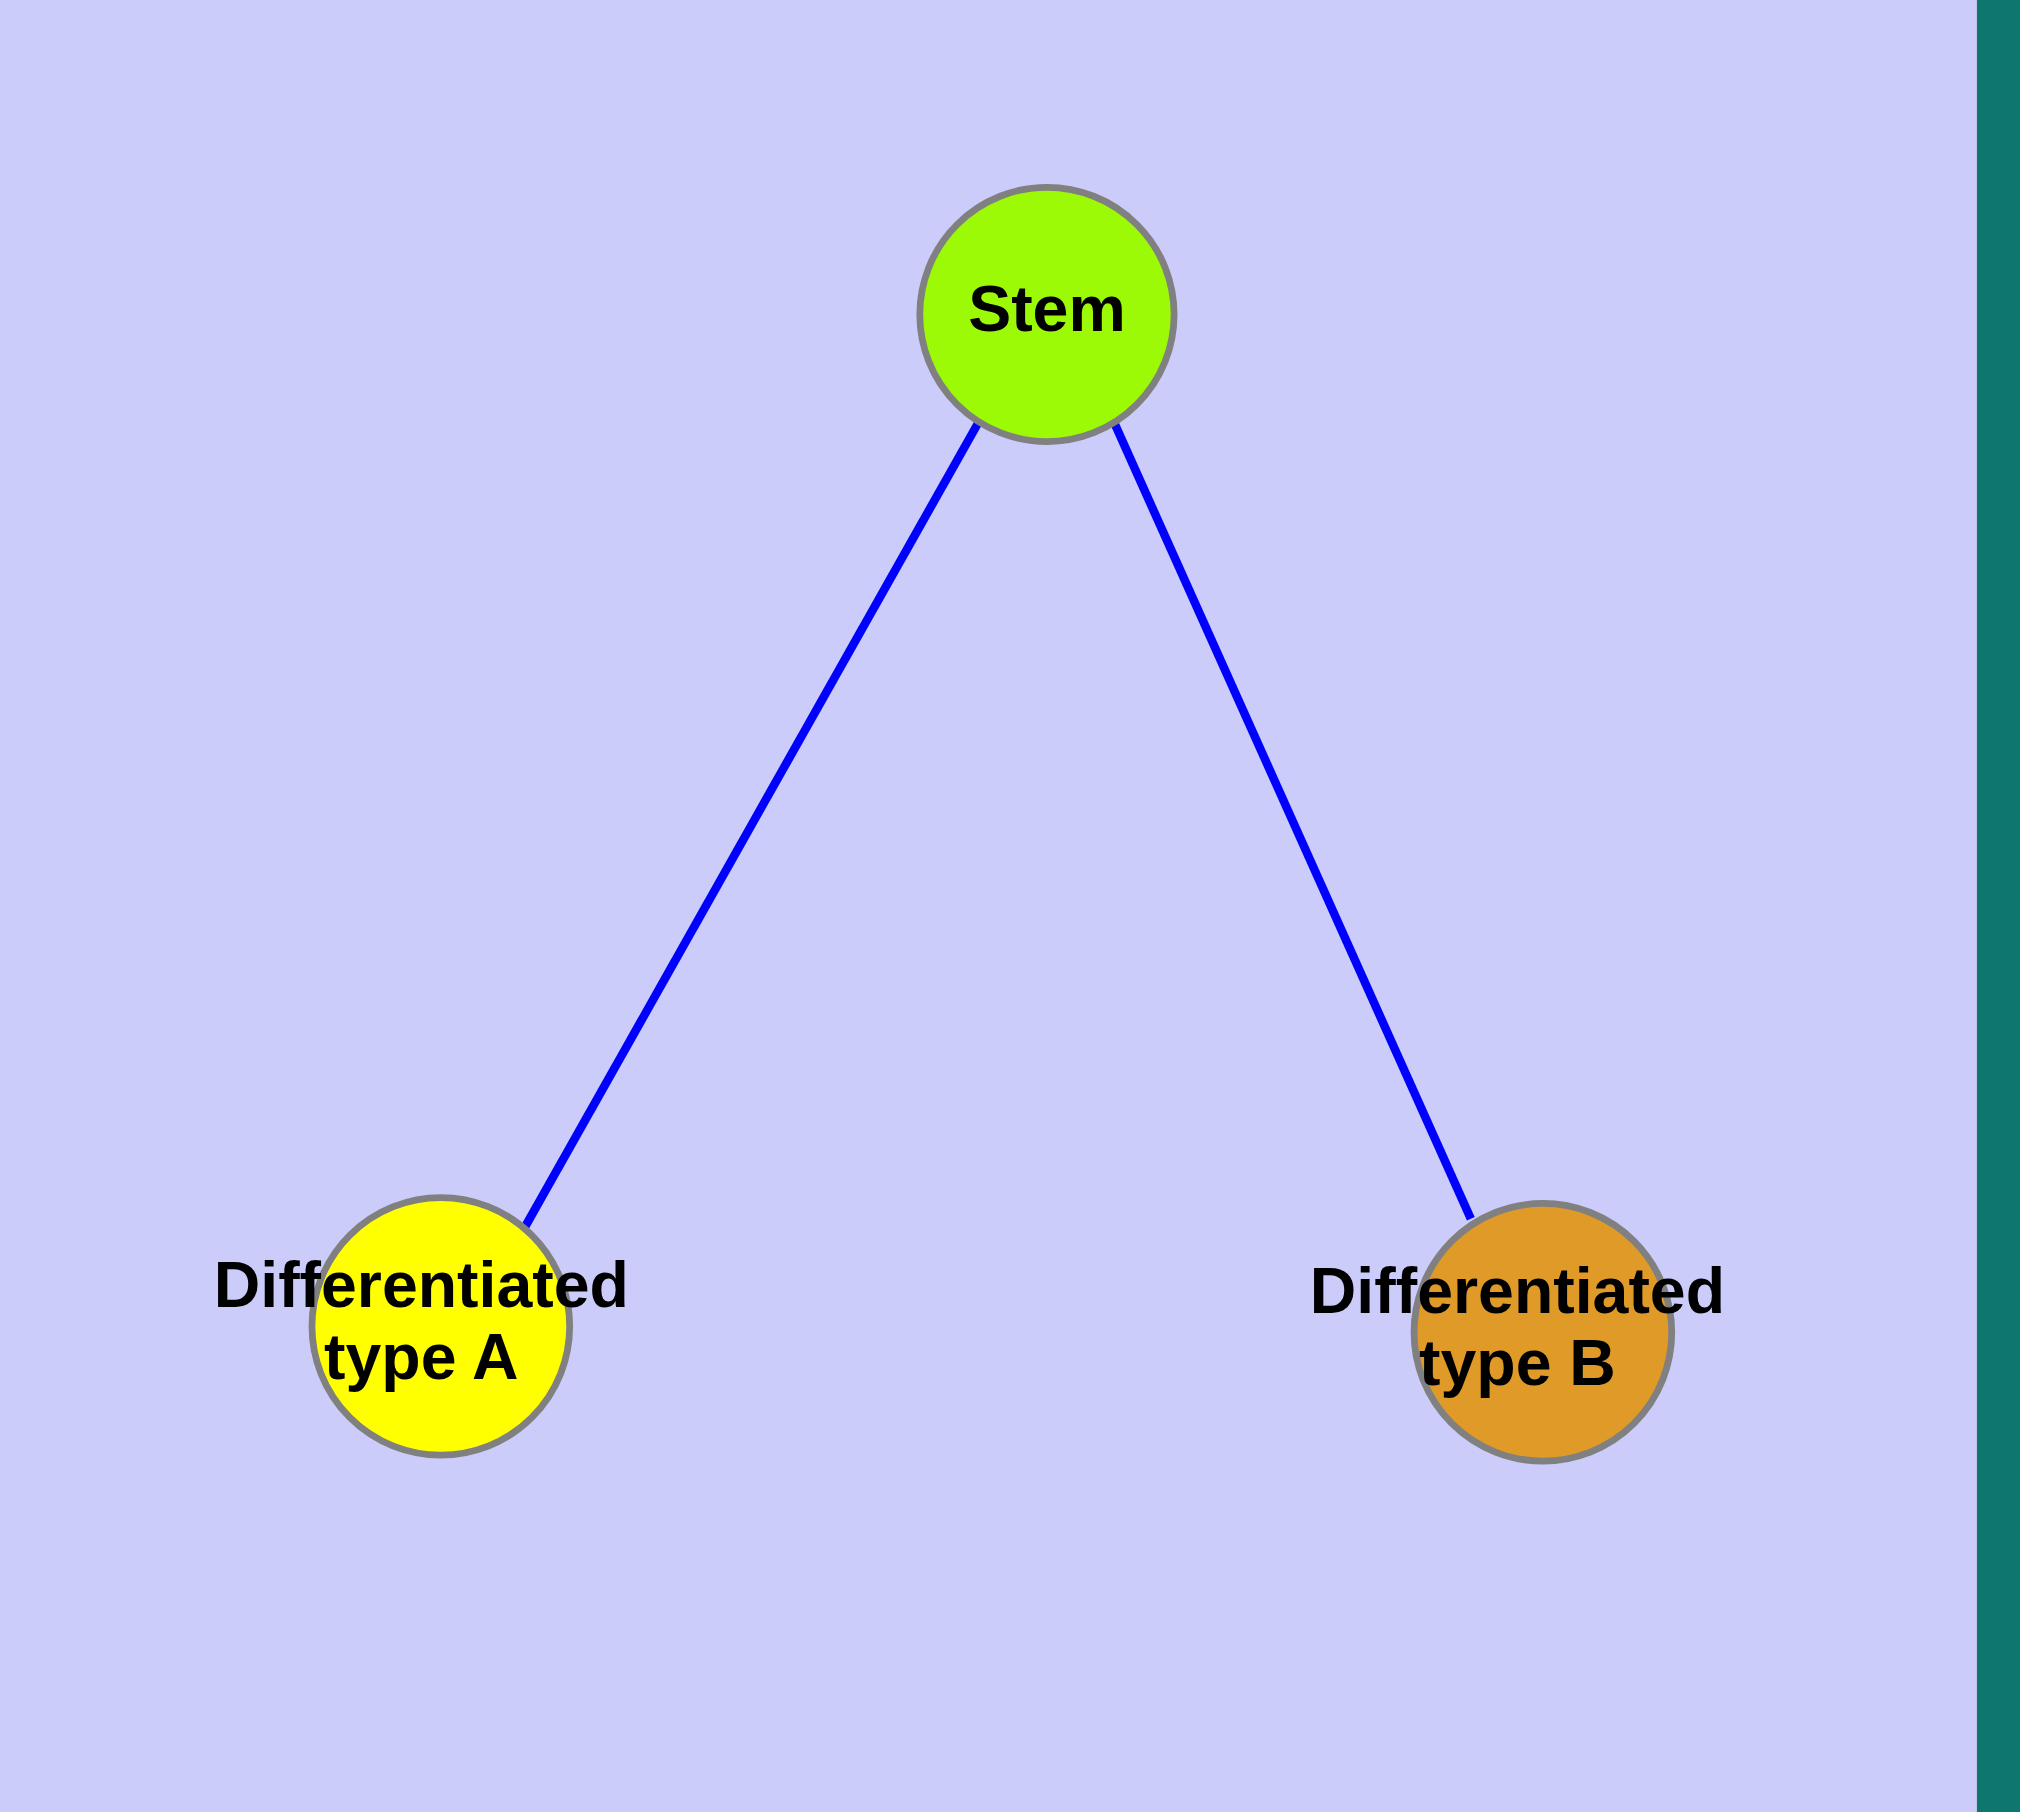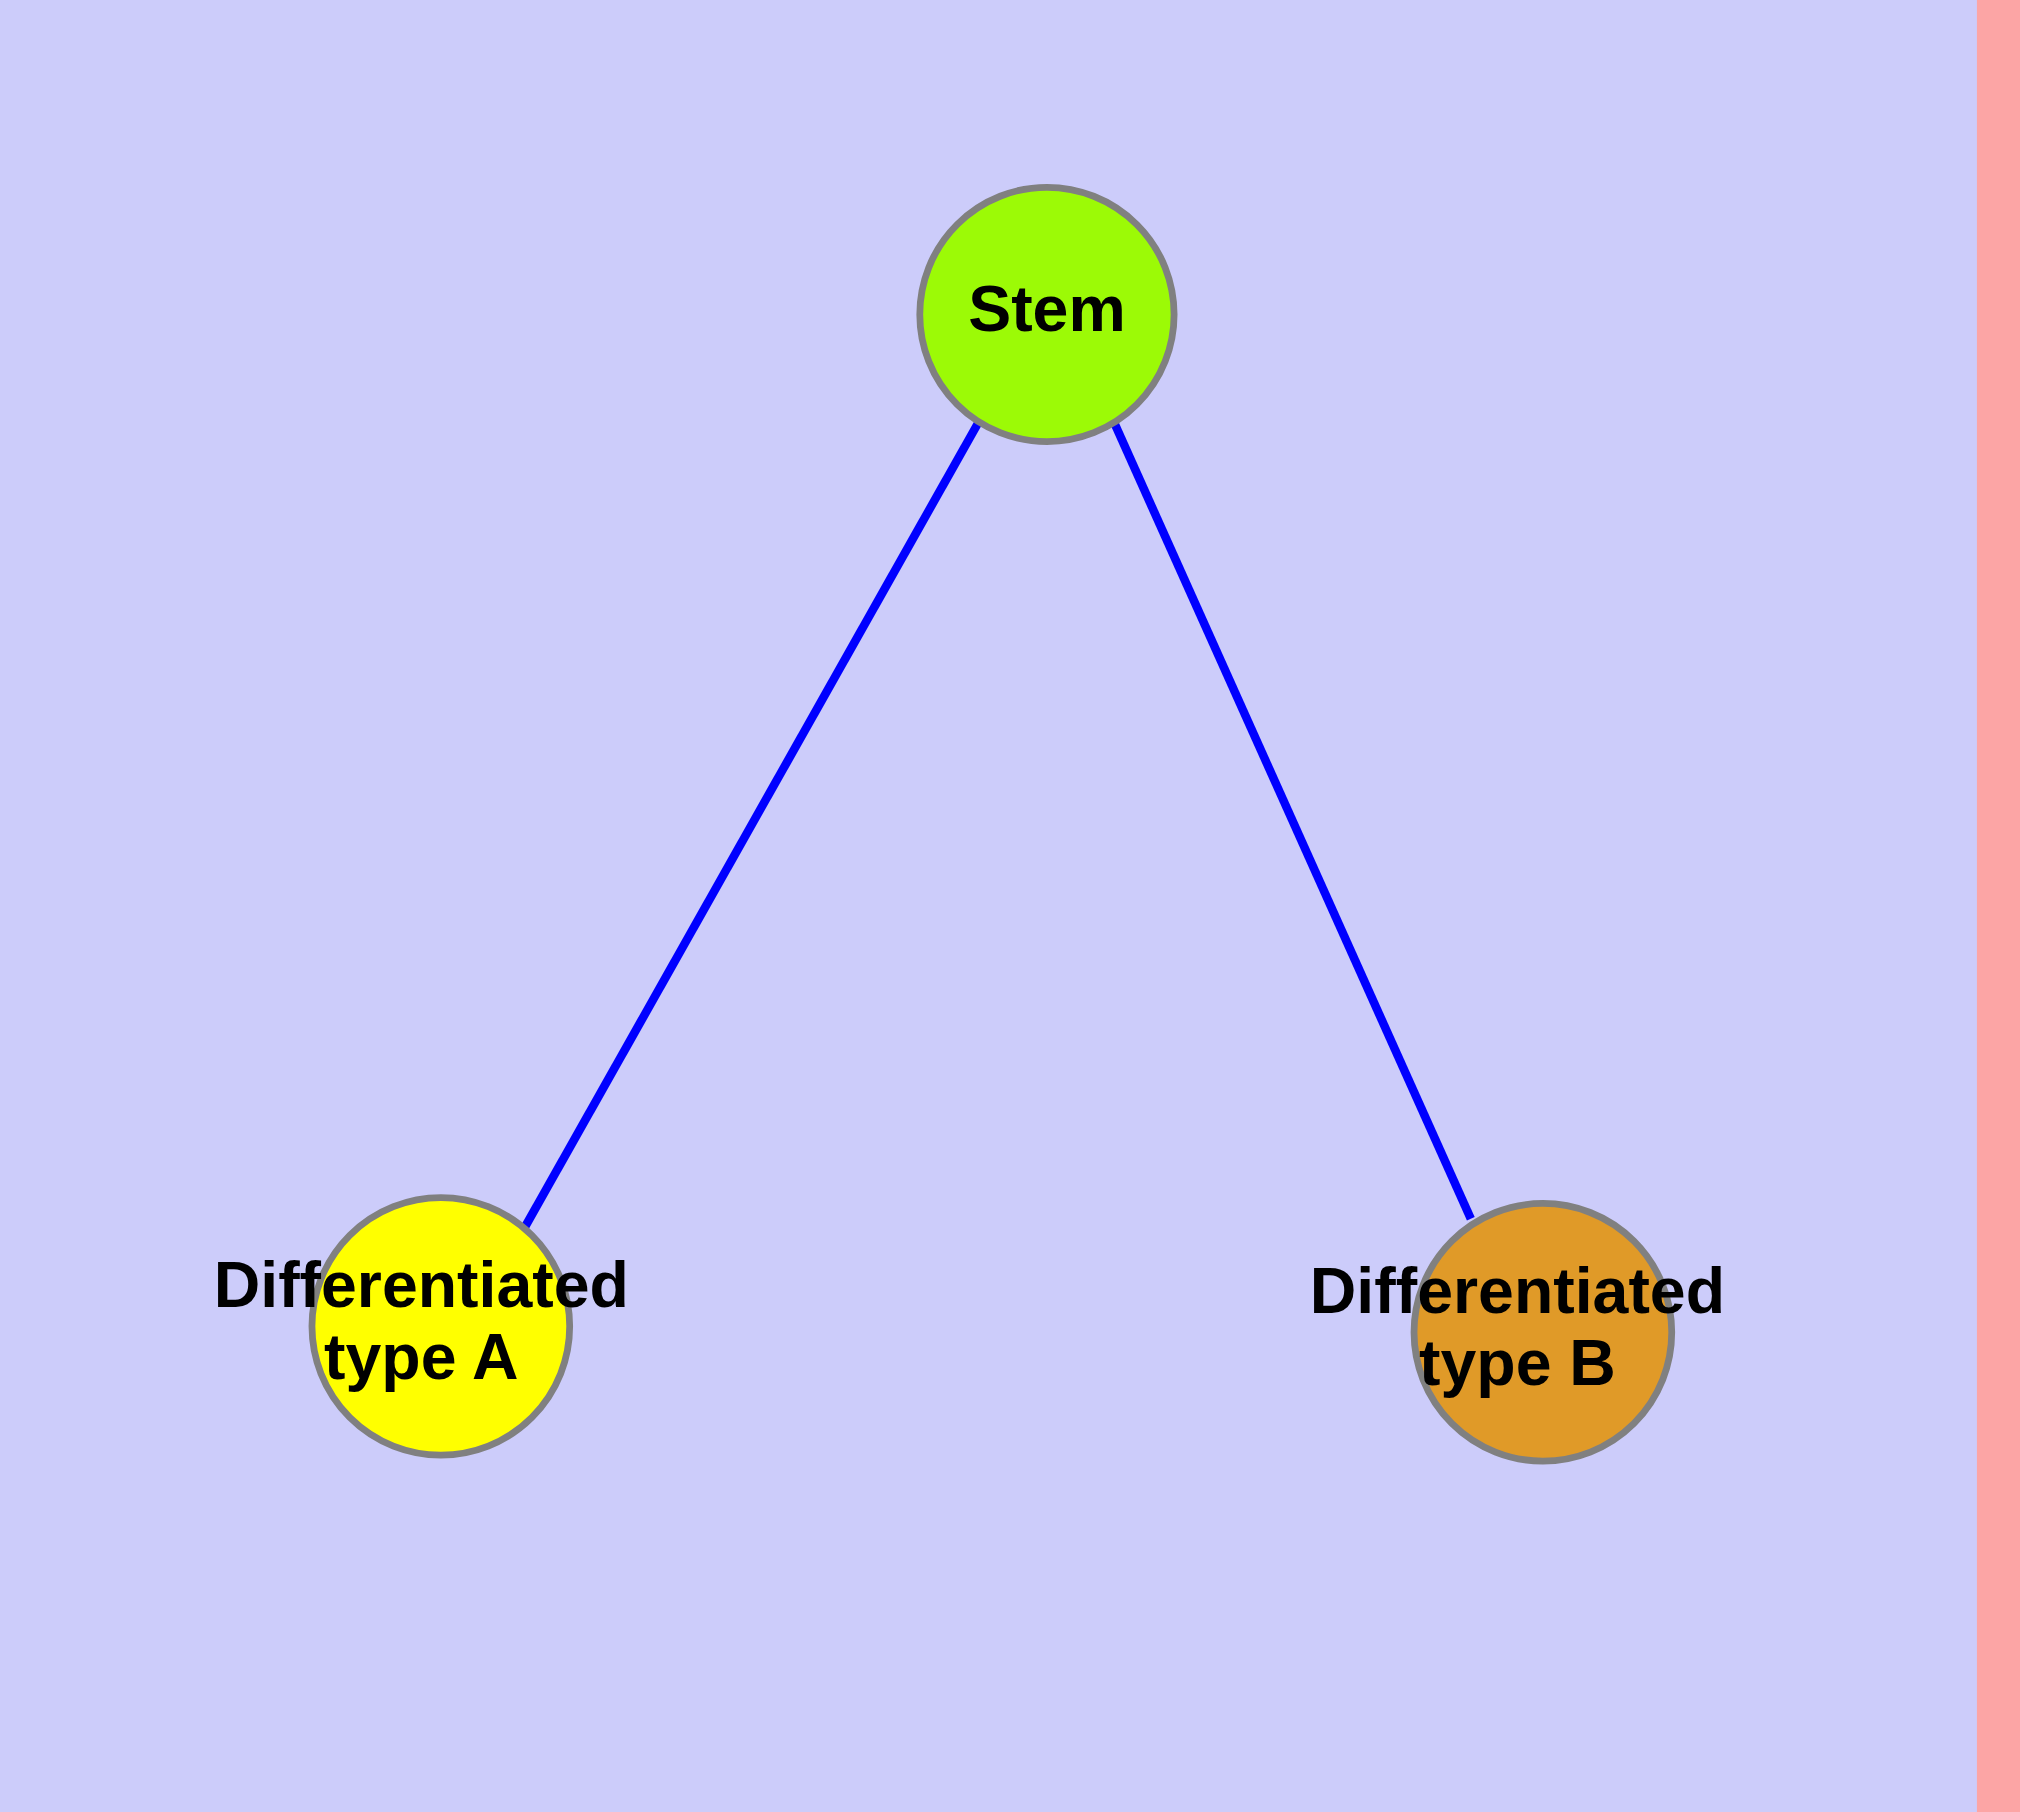--- a/index.html
+++ b/index.html
@@ -26,21 +26,21 @@
     font-family: "Liberation Sans", sans-serif;
     font-weight: bold;
     fill: #000000;
     text-anchor: middle;
     dominant-baseline: middle;
   }
 </style>
 </head>
 <body>
 
-<div id="canvas" style="background: #fca5a5;">
+<div id="canvas" style="background: #0f766e;">
   <svg id="graph-svg" viewBox="0 0 2384 2138" preserveAspectRatio="none">
 
     <rect id="bg-rect" x="0" y="0" width="2332" height="2138" fill="#ccccfa"></rect>
 
     <g id="edges-group">
         <line x1="1155" y1="497" x2="618" y2="1450" stroke="#0000ff" stroke-width="10" stroke-linecap="butt"></line>
         <line x1="1314" y1="498" x2="1735" y2="1438" stroke="#0000ff" stroke-width="10" stroke-linecap="butt"></line>
       </g>
     <g id="nodes-group">
         <circle cx="1235" cy="371" r="150" fill="#9cfa06" stroke="#808080" stroke-width="8"></circle>

